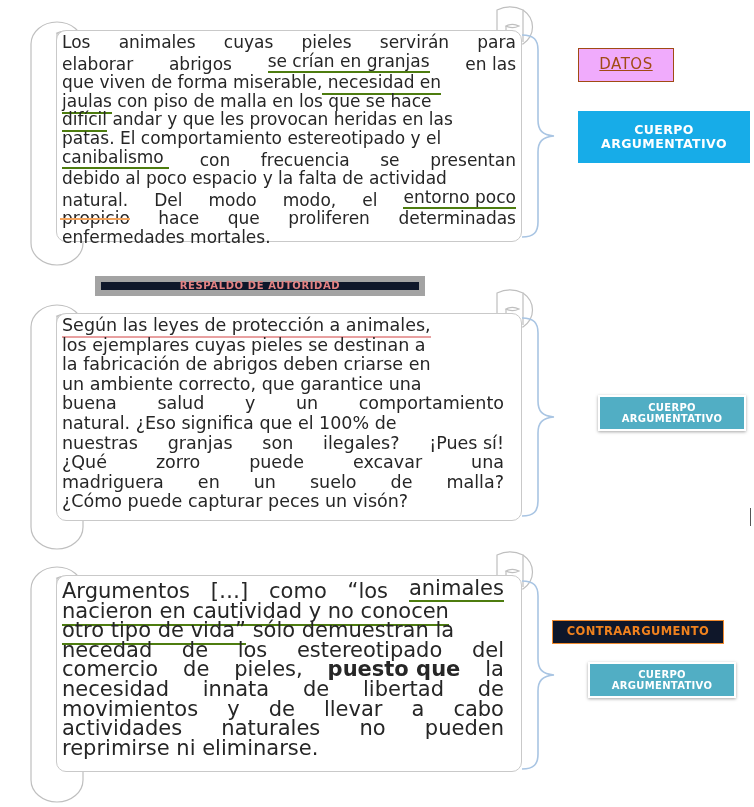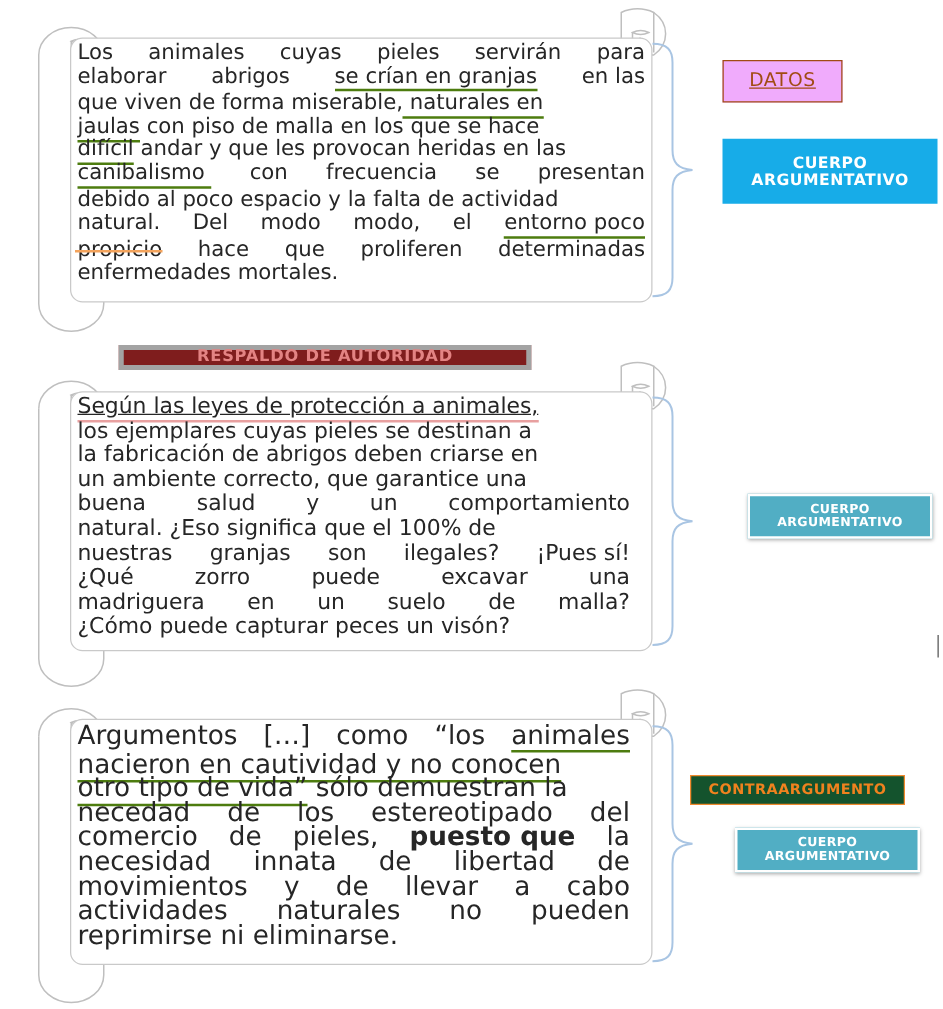--- a/index.html
+++ b/index.html
@@ -34,25 +34,26 @@
     text-align: justify;
     text-justify: inter-word;
     color: #262626;
     font-family: "DejaVu Sans", sans-serif;
     white-space: normal;
   }
   .body-text .ln { display: block; white-space: nowrap; }
   .body-text .just {
     display: flex;
     justify-content: space-between;
+    align-items: flex-end;
   }
   .body-text .just > span { white-space: pre; }
 
   .u-orange { border-bottom: 2px solid #4d7c0f; padding-bottom: 1px; }
-  .u-pink   { border-bottom: 2px solid #E8A0A0; padding-bottom: 1px; text-decoration: underline; }
+  .u-pink   { border-bottom: 2px solid #E8A0A0; padding-bottom: 1px; }
   .strike-orange { position: relative; }
   .strike-orange::after {
     content: "";
     position: absolute;
     left: -2px; right: 0;
     top: 48%;
     border-top: 2px solid #F3A35C;
   }
   .bold { font-weight: bold; }
 
@@ -83,29 +84,29 @@
   .lbl-cuerpo-2 {
     background: #51AEC4;
     color: #ffffff;
     font-size: 10px;
     font-weight: bold;
     letter-spacing: .3px;
     border: 2px solid #ffffff;
     box-shadow: 0 1px 3px rgba(0,0,0,.35);
   }
   .lbl-respaldo {
-    background: #7f1d1d;
-    border: 4px solid #a3a3a3;
+    background: #0f172a;
+    border: 6px solid #a3a3a3;
     color: #E38383;
-    font-size: 13px;
+    font-size: 10px;
     font-weight: bold;
     letter-spacing: .6px;
   }
   .lbl-contra {
-    background: #14532d;
+    background: #0f172a;
     border: 1.5px solid #F08A2E;
     color: #F0821E;
     font-size: 11.5px;
     font-weight: bold;
     letter-spacing: .4px;
   }
 
   .brace { position: absolute; overflow: visible; pointer-events: none; }
 
   .tick-mark {
@@ -146,23 +147,24 @@
           <span>pieles</span>
           <span>servirán</span>
           <span>para</span>
         </span>
       <span class="ln just">
           <span>elaborar</span>
           <span>abrigos</span>
           <span class="u-orange">se crían en granjas</span>
           <span>en las</span>
         </span>
-      <span class="ln">que viven de forma miserable,<span class="u-orange"> naturales en</span></span>
+      <span class="ln">que viven de forma miserable,<span class="u-orange"> necesidad en</span></span>
       <span class="ln"><span class="u-orange">jaulas</span> con piso de malla en los que se hace</span>
       <span class="ln"><span class="u-orange">difícil</span> andar y que les provocan heridas en las</span>
+      <span class="ln">patas. El comportamiento estereotipado y el</span>
       <span class="ln just">
           <span class="u-orange">canibalismo </span>
           <span>con</span>
           <span>frecuencia</span>
           <span>se</span>
           <span>presentan</span>
         </span>
       <span class="ln">debido al poco espacio y la falta de actividad</span>
       <span class="ln just">
           <span>natural.</span>

